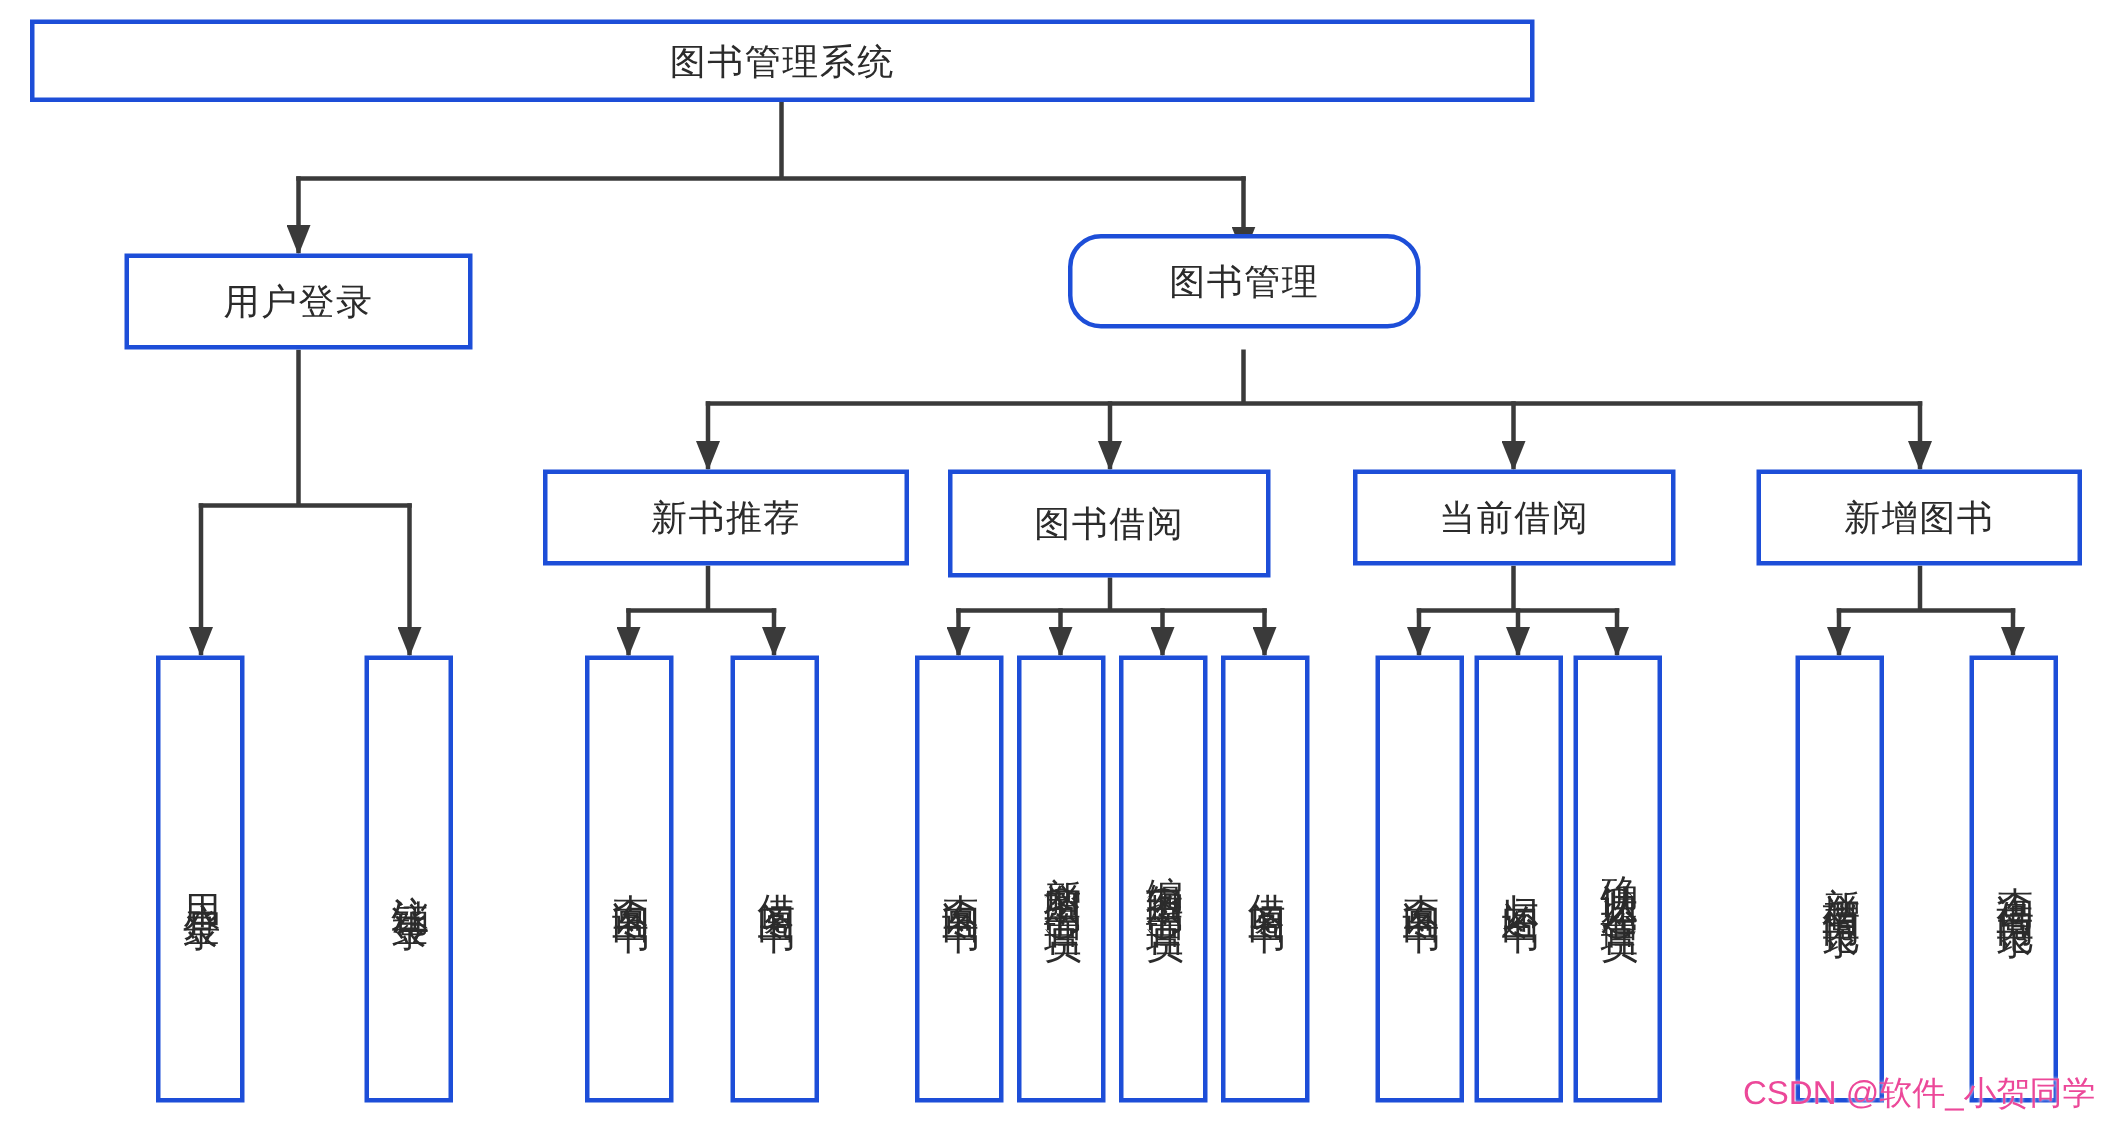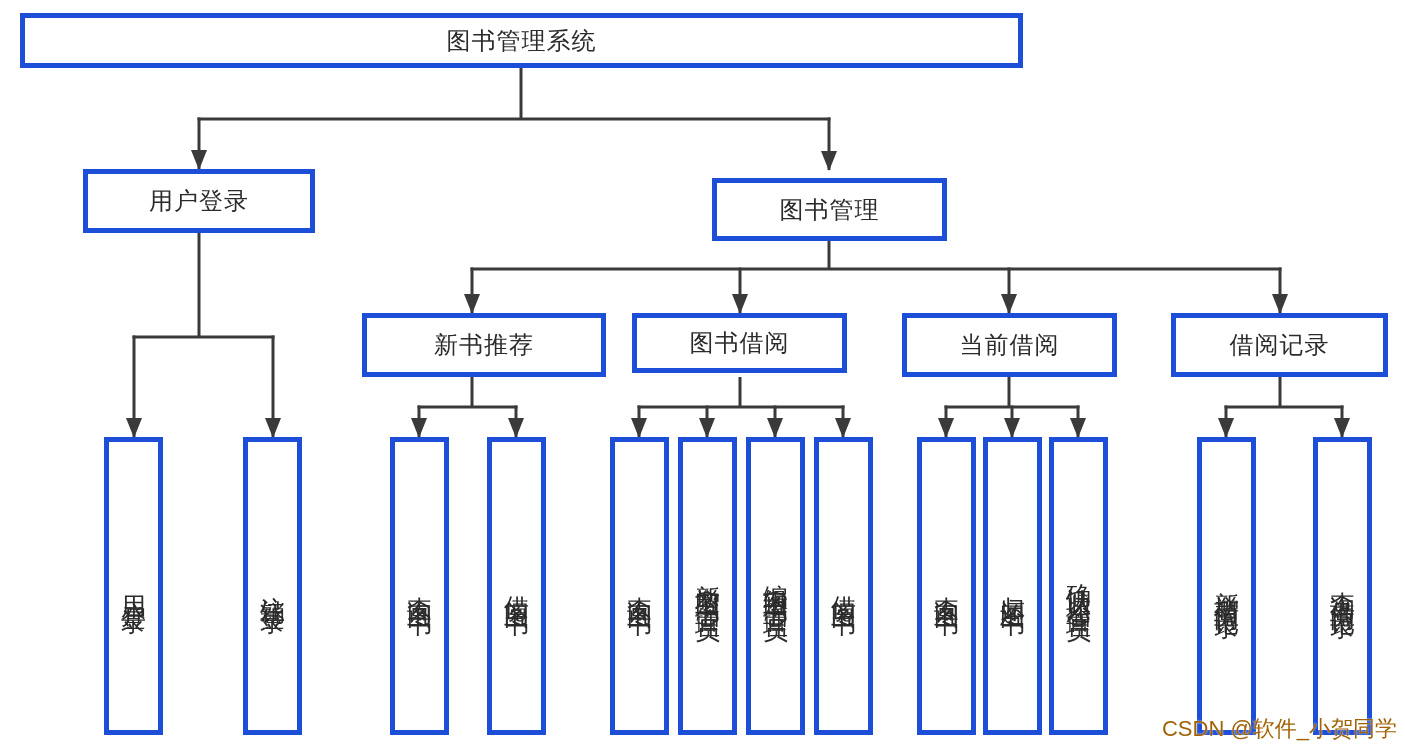--- a/index.html
+++ b/index.html
@@ -20,21 +20,21 @@
     left: 0;
     top: 0;
     width: 1405px;
     height: 747px;
     pointer-events: none;
   }
   .box {
     position: absolute;
     box-sizing: border-box;
     background: #ffffff;
-    border: 5px solid #1d4ed8;
+    border: 3px solid #1d4ed8;
     display: flex;
     align-items: center;
     justify-content: center;
     color: #2b2b2b;
   }
   .hbox {
     font-size: 24px;
     letter-spacing: 1px;
     white-space: nowrap;
   }
@@ -44,21 +44,21 @@
     font-size: 25px;
     line-height: 1;
     letter-spacing: 5px;
     color: #2b2b2b;
   }
   .watermark {
     position: absolute;
     top: 714px;
     right: 8px;
     font-size: 22px;
-    color: #a16207;
+    color: #ec4899;
     text-shadow: 0 0 2px #ffffff;
     white-space: nowrap;
     z-index: 5;
   }
 </style>
 </head>
 <body>
 
 <div class="canvas">
 
@@ -112,35 +112,35 @@
     </g>
   </svg>
 
   <div class="box hbox" style="left:20px; top:13px; width:1003px; height:55px;">
     <span>图书管理系统</span>
   </div>
 
   <div class="box hbox" style="left:83px; top:169px; width:232px; height:64px;">
     <span>用户登录</span>
   </div>
-  <div class="box hbox" style="left:712px; top:178px; width:235px; height:63px;">
+  <div class="box hbox" style="left:712px; top:156px; width:235px; height:63px;border-radius:22px;">
     <span>图书管理</span>
   </div>
 
   <div class="box hbox" style="left:362px; top:313px; width:244px; height:64px;">
     <span>新书推荐</span>
   </div>
-  <div class="box hbox" style="left:632px; top:313px; width:215px; height:60px;">
+  <div class="box hbox" style="left:632px; top:313px; width:215px; height:72px;">
     <span>图书借阅</span>
   </div>
   <div class="box hbox" style="left:902px; top:313px; width:215px; height:64px;text-align:right;">
     <span>当前借阅</span>
   </div>
   <div class="box hbox" style="left:1171px; top:313px; width:217px; height:64px;">
-    <span>借阅记录</span>
+    <span>新增图书</span>
   </div>
 
   <div class="box vbox" style="left:104px; top:437px; width:59px; height:298px;">
     <span class="vtext">用户登录</span>
   </div>
   <div class="box vbox" style="left:243px; top:437px; width:59px; height:298px;">
     <span class="vtext">注销登录</span>
   </div>
 
   <div class="box vbox" style="left:390px; top:437px; width:59px; height:298px;">

